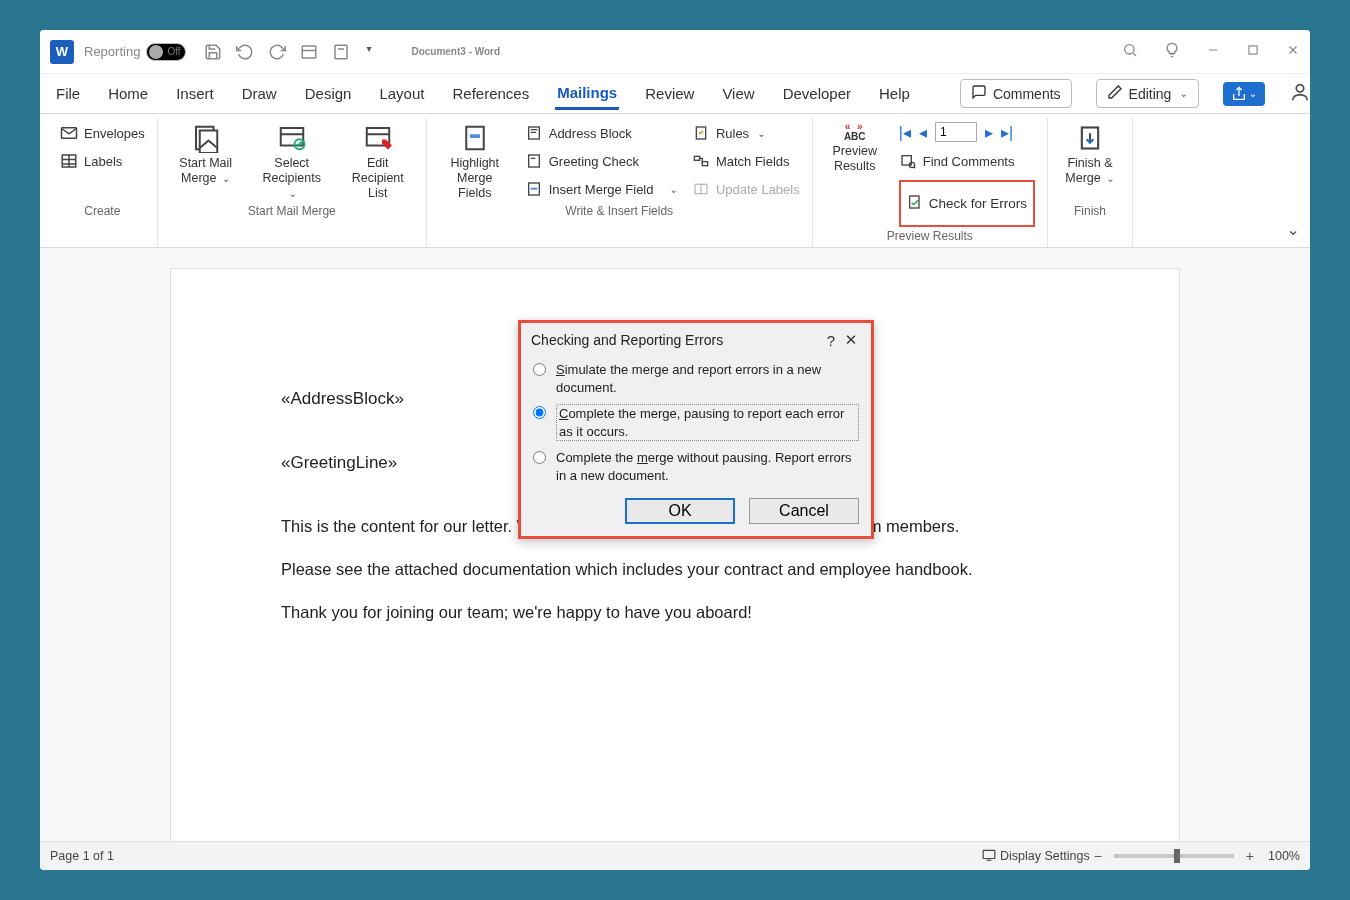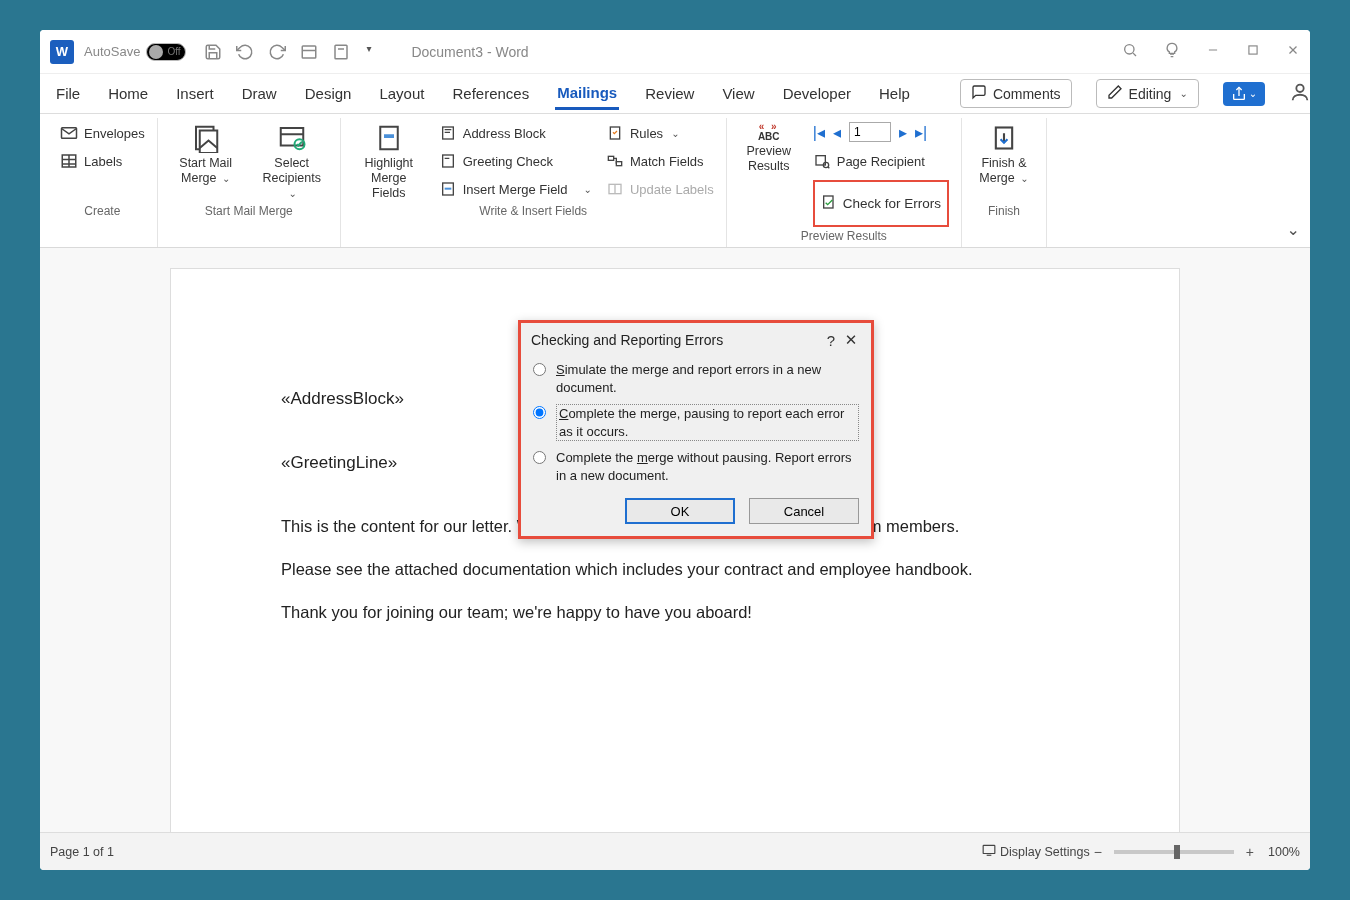--- a/index.html
+++ b/index.html
@@ -7,21 +7,21 @@
   .app-window { position: absolute; left: 40px; top: 30px; width: 1270px; height: 840px; background: #fff; border-radius: 4px; overflow: hidden; display:flex; flex-direction:column;}
   
   .titlebar { height: 44px; background: #fff; display:flex; align-items:center; padding: 0 10px; gap:10px; border-bottom:1px solid #eee;}
   .word-logo { width:24px; height:24px; background:#1b5ebe; color:#fff; font-weight:bold; font-size:13px; display:flex; align-items:center; justify-content:center; border-radius:3px;}
   .autosave { display:flex; align-items:center; gap:6px; color:#888; font-size:13px;}
   .toggle { width:40px; height:18px; border:1px solid #bbb; border-radius:10px; background:#000000; position:relative; display:flex; align-items:center;}
   .toggle .knob {width:14px; height:14px; background:#aaa; border-radius:50%; margin-left:2px;}
   .toggle .off {font-size:10px; color:#777; margin-left:4px;}
   .qat { display:flex; gap:14px; color:#888; margin-left:8px;}
   .qat svg, .tbicon svg { display:block;}
-  .title-text { color:#888; font-size:14px; margin-left:30px;}
+  .title-text { color:#888; font-size:10px; margin-left:30px;font-weight:bold;}
   .titlebar-right { margin-left:auto; display:flex; gap:26px; color:#888; align-items:center;}
   
   .tabs-row { height:40px; display:flex; align-items:center; padding: 0 14px; gap:24px; border-bottom:1px solid #ddd;}
   .tab { font-size:15px; color:#333; padding:6px 2px; cursor:pointer;}
   .tab.active { color:#185abd; border-bottom:3px solid #185abd; font-weight:600;}
   .tabs-row .spacer {flex:1;}
   .comments-btn, .editing-btn { border:1px solid #bbb; border-radius:4px; padding:4px 10px; font-size:14px; display:flex; align-items:center; gap:6px; color:#333;}
   .share-btn { background:#1f6fd0; color:#fff; border-radius:4px; padding:4px 8px; display:flex; align-items:center;}
   .person-icon { width:22px;height:22px;}
   
@@ -53,39 +53,39 @@
   
   .dialog { position:absolute; left:478px; top:290px; width:356px; background:#f0f0f0; border:3px solid #e74c3c; box-shadow:0 3px 10px rgba(0,0,0,.25);}
   .dialog-title { display:flex; align-items:center; padding:8px 10px; font-size:14px; color:#222;}
   .dialog-title .sp{flex:1;}
   .dialog-title .help, .dialog-title .close {width:20px; text-align:center; font-size:15px; color:#333; cursor:pointer;}
   .radio-row { display:flex; gap:10px; padding:4px 12px; font-size:13px; color:#222; align-items:flex-start;}
   .radio-row input {margin-top:2px;}
   .radio-row label{line-height:1.35;}
   .radio-row.selected label{border:1px dotted #888; padding:0 2px;}
   .dialog-buttons { display:flex; justify-content:flex-end; gap:14px; padding:10px 12px 12px 12px;}
-  .dbtn { width:110px; height:26px; font-size:13px; background:#e9e9e9; border:1px solid #999; cursor:pointer;}
+  .dbtn { width:110px; height:26px; font-size:16px; background:#e9e9e9; border:1px solid #999; cursor:pointer;}
   .dbtn.primary { border:2px solid #1f6fd0; background:#e9e9e9;}
   
-  .statusbar { height:38px; background:#f3f3f3; border-top:1px solid #ddd; display:flex; align-items:center; padding:0 10px; font-size:12.5px; color:#444;text-align:center;}
+  .statusbar { height:29px; background:#f3f3f3; border-top:1px solid #ddd; display:flex; align-items:center; padding:0 10px; font-size:12.5px; color:#444;text-align:center;}
   .statusbar .sp{flex:1;}
   .zoom-slider { width:120px; height:4px; background:#c8c8c8; position:relative; margin:0 8px;}
   .zoom-slider .thumb{position:absolute; left:50%; top:-5px; width:6px; height:14px; background:#666;}
   .zminus,.zplus{cursor:pointer; color:#555; font-size:14px; padding:0 4px;}
   u.ak { text-decoration: underline; }
 </style>
 </head>
 <body>
 
 <div class="app-window">
 
   <div class="titlebar">
     <div class="word-logo">W</div>
     <div class="autosave">
-      <span>AutoSave</span>
+      <span>Reporting</span>
       <div class="toggle">
         <div class="knob"></div>
         <span class="off">Off</span>
       </div>
     </div>
     <div class="qat">
       <span>
           <svg width="18" height="18" viewBox="0 0 24 24" fill="none" stroke="#888" stroke-width="2">
             <path d="M19 21H5a2 2 0 0 1-2-2V5a2 2 0 0 1 2-2h11l5 5v11a2 2 0 0 1-2 2z"></path>
             <polyline points="17 21 17 13 7 13 7 21"></polyline>
@@ -227,20 +227,30 @@
           <div class="icon-box">
               <svg width="30" height="30" viewBox="0 0 24 24" fill="none" stroke="#444" stroke-width="1.6">
                 <rect x="3" y="4" width="18" height="14"></rect>
                 <line x1="3" y1="9" x2="21" y2="9"></line>
                 <circle cx="18" cy="17" r="4" stroke="#2a7"></circle>
                 <path d="M16 17l1 1 3-3" stroke="#2a7"></path>
               </svg>
             </div>
           <div class="lbl"><span>Select Recipients</span> <span class="chev">⌄</span></div>
         </div>
+        <div class="big-btn">
+          <div class="icon-box">
+              <svg width="30" height="30" viewBox="0 0 24 24" fill="none" stroke="#444" stroke-width="1.6">
+                <rect x="3" y="4" width="18" height="14"></rect>
+                <line x1="3" y1="9" x2="21" y2="9"></line>
+                <path d="M18 14l4 4-2 2-4-4v-2h2z" fill="#d22" stroke="#d22"></path>
+              </svg>
+            </div>
+          <div class="lbl">Edit Recipient List</div>
+        </div>
       </div>
       <div class="group-label">Start Mail Merge</div>
     </div>
 
     <div class="ribbon-group">
       <div class="group-body">
         <div class="big-btn">
           <div class="icon-box">
               <svg width="30" height="30" viewBox="0 0 24 24" fill="none" stroke="#444" stroke-width="1.6">
                 <rect x="5" y="3" width="14" height="18"></rect>
@@ -333,21 +343,21 @@
             <span style="color:#1f6fd0">▸|</span>
           </div>
           <div class="small-btn">
             <span class="icon-s">
                 <svg width="16" height="16" viewBox="0 0 24 24" fill="none" stroke="#444" stroke-width="2">
                   <rect x="3" y="4" width="14" height="14"></rect>
                   <circle cx="18" cy="18" r="4"></circle>
                   <line x1="21" y1="21" x2="23" y2="23"></line>
                 </svg>
               </span>
-            <span>Page Recipient</span>
+            <span>Find Comments</span>
           </div>
           <div class="check-errors">
             <span class="icon-s"><svg width="16" height="16" viewBox="0 0 24 24" fill="none" stroke="#2a9d3e" stroke-width="2">
                   <rect x="4" y="3" width="14" height="18" stroke="#444"></rect>
                   <polyline points="7 13 10 16 17 9"></polyline>
                 </svg></span>
             <span>Check for Errors</span>
           </div>
         </div>
       </div>

